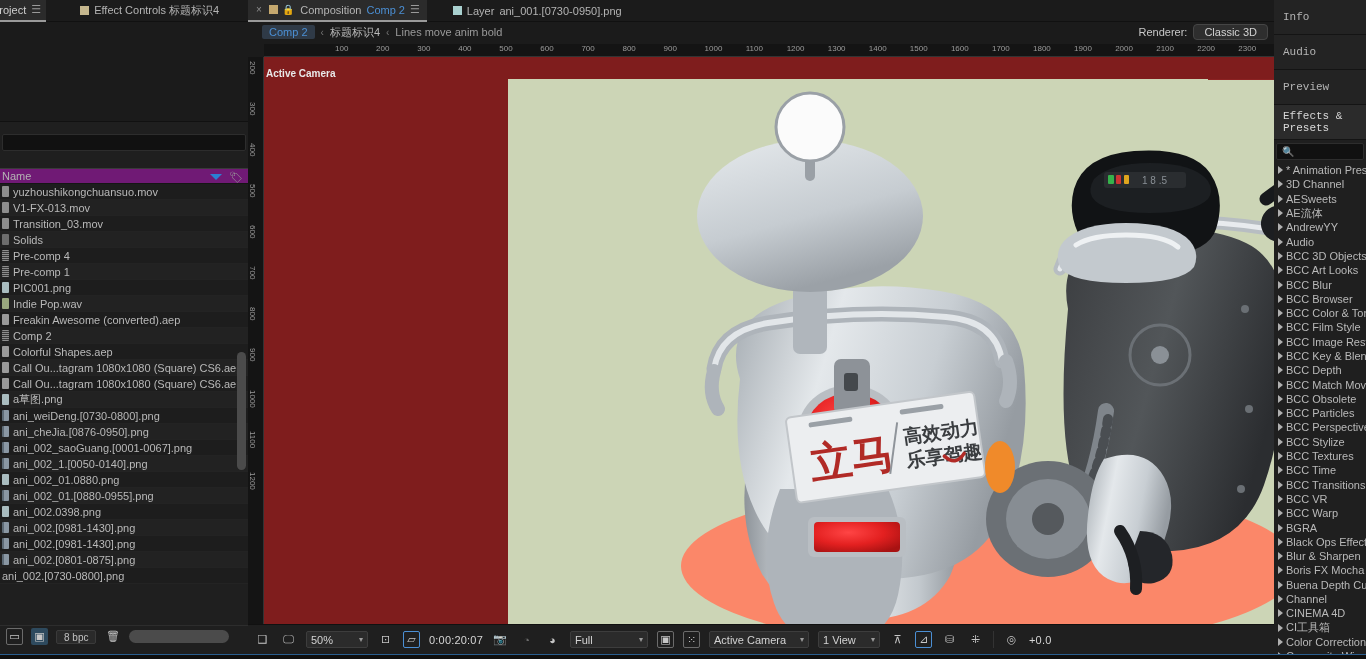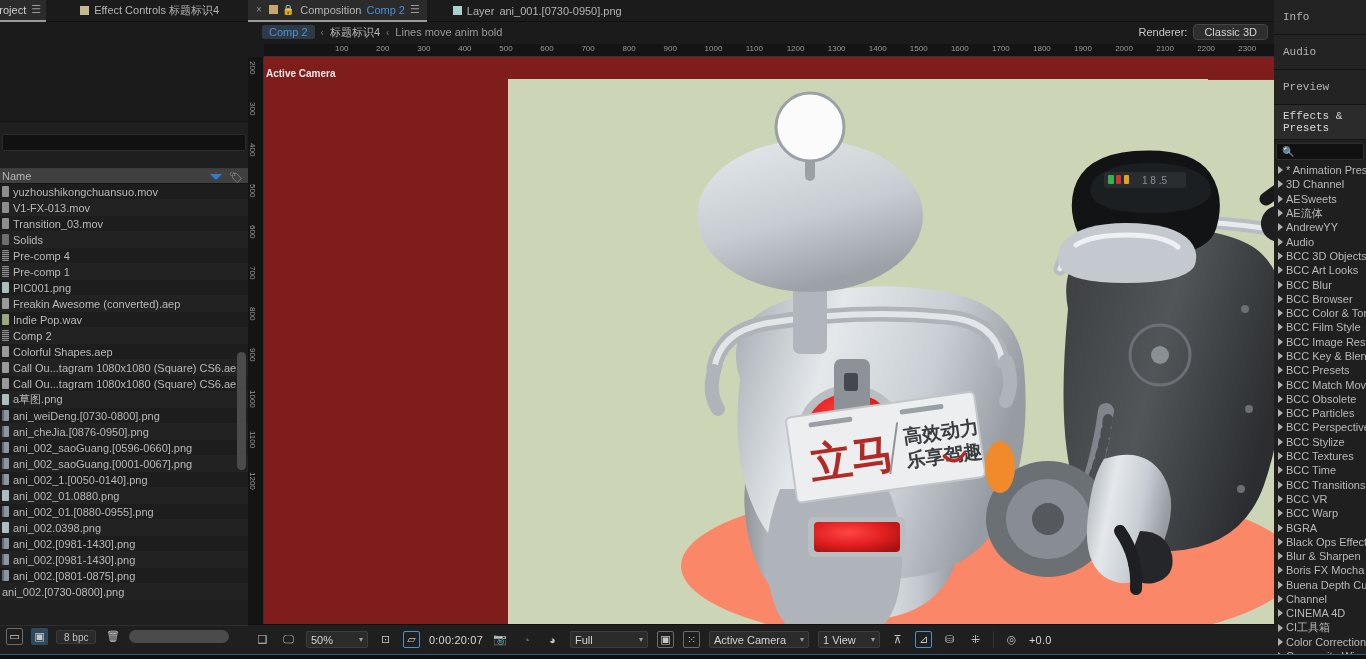--- a/index.html
+++ b/index.html
@@ -45,21 +45,21 @@
   .proj-thumb {
     position: absolute; left: 0; top: 0; width: 248px; height: 100px;
     background: #1b1b1b; border-bottom: 1px solid #111;
   }
   .proj-search {
     position: absolute; left: 2px; top: 112px; width: 244px; height: 17px;
     background: #111; border: 1px solid #2d2d2d; border-radius: 2px;
   }
   .col-head {
     position: absolute; left: 0; top: 146px; width: 248px; height: 16px;
-    background: #404040; border-top: 1px solid #3a3a3a; border-bottom: 1px solid #151515;
+    background: #701a75; border-top: 1px solid #3a3a3a; border-bottom: 1px solid #151515;
     display: flex; align-items: center; padding-left: 2px;
     color: #b4b4b4; font-size: 11px;
   }
   .col-head .sortarrow {
     position: absolute; right: 26px; top: 5px;
     width: 0; height: 0; border-left: 6px solid transparent;
     border-right: 6px solid transparent; border-top: 6px solid #2b7fd4;
   }
   .col-head .taglbl {
     position: absolute; right: 3px; top: 2px; width: 18px; height: 12px;
@@ -292,28 +292,28 @@
           </div>
           <div class="file-row">
             <span class="ficon comp"></span>
             <span>Pre-comp 1</span>
           </div>
           <div class="file-row">
             <span class="ficon png"></span>
             <span>PIC001.png</span>
           </div>
           <div class="file-row">
+            <span class="ficon wav"></span>
+            <span>Indie Pop.wav</span>
+          </div>
+          <div class="file-row">
             <span class="ficon aep"></span>
             <span>Freakin Awesome (converted).aep</span>
           </div>
           <div class="file-row">
-            <span class="ficon wav"></span>
-            <span>Indie Pop.wav</span>
-          </div>
-          <div class="file-row">
             <span class="ficon comp"></span>
             <span>Comp 2</span>
           </div>
           <div class="file-row">
             <span class="ficon aep"></span>
             <span>Colorful Shapes.aep</span>
           </div>
           <div class="file-row">
             <span class="ficon aep"></span>
             <span>Call Ou...tagram 1080x1080 (Square) CS6.aep</span>
@@ -326,24 +326,20 @@
             <span class="ficon png"></span>
             <span>a草图.png</span>
           </div>
           <div class="file-row">
             <span class="ficon seq"></span>
             <span>ani_weiDeng.[0730-0800].png</span>
           </div>
           <div class="file-row">
             <span class="ficon seq"></span>
             <span>ani_cheJia.[0876-0950].png</span>
-          </div>
-          <div class="file-row">
-            <span class="ficon seq"></span>
-            <span>ani_002_saoGuang.[0596-0660].png</span>
           </div>
           <div class="file-row">
             <span class="ficon seq"></span>
             <span>ani_002_saoGuang.[0001-0067].png</span>
           </div>
           <div class="file-row">
             <span class="ficon seq"></span>
             <span>ani_002_1.[0050-0140].png</span>
           </div>
           <div class="file-row">
@@ -690,21 +686,21 @@
         <div class="fx-row">
           <span class="fx-arrow"></span>
           <span>BCC Image Restoration</span>
         </div>
         <div class="fx-row">
           <span class="fx-arrow"></span>
           <span>BCC Key &amp; Blend</span>
         </div>
         <div class="fx-row">
           <span class="fx-arrow"></span>
-          <span>BCC Presets</span>
+          <span>BCC Depth</span>
         </div>
         <div class="fx-row">
           <span class="fx-arrow"></span>
           <span>BCC Match Move</span>
         </div>
         <div class="fx-row">
           <span class="fx-arrow"></span>
           <span>BCC Obsolete</span>
         </div>
         <div class="fx-row">

